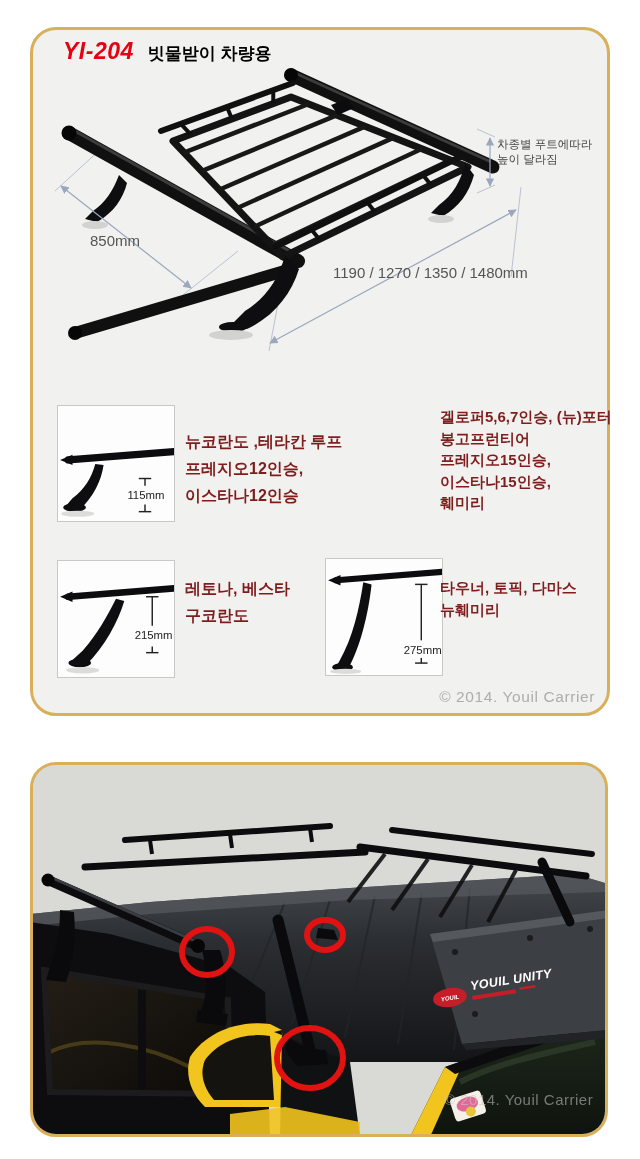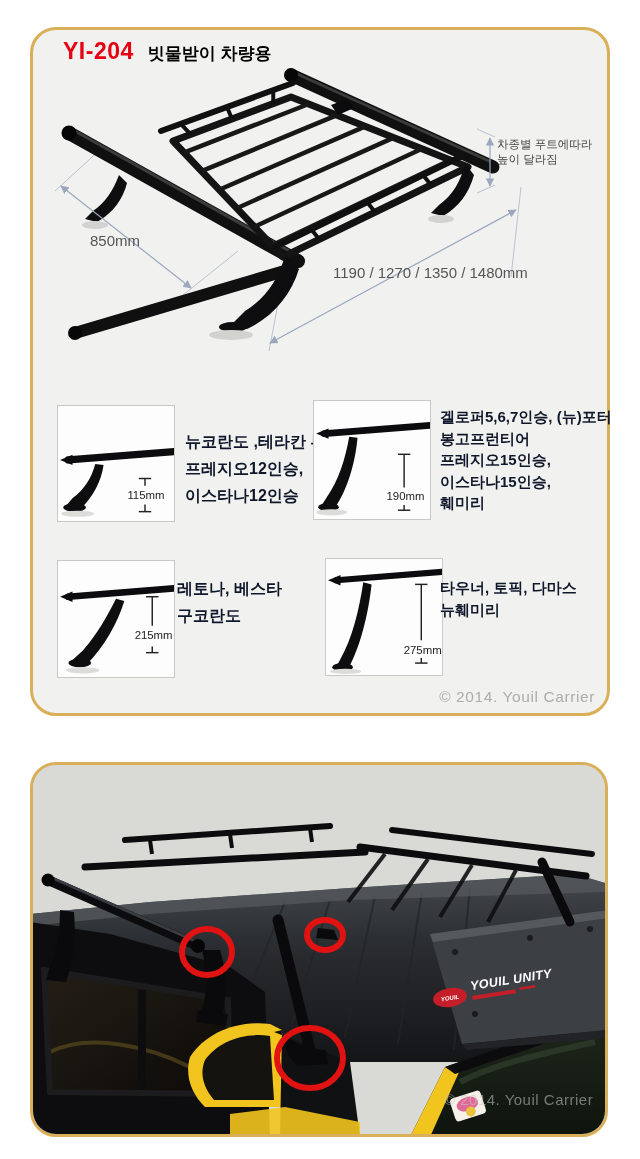--- a/index.html
+++ b/index.html
@@ -6,43 +6,43 @@
   body { background:#ffffff; font-family:"Liberation Sans","DejaVu Sans",sans-serif; }
   .page { position:relative; width:640px; height:1159px; background:#ffffff; overflow:hidden; }
 
   
   .panel { position:absolute; border:3px solid #d9af5a; border-radius:26px; background:#f1f1ef; }
   #panel1 { left:30px; top:27px; width:580px; height:689px; }
   #panel2 { left:30px; top:762px; width:578px; height:375px; background:#d9d9d6; overflow:hidden; }
 
   
   .title-row { position:absolute; left:30px; top:8px; height:30px; display:flex; align-items:baseline; gap:14px; }
-  .model { color:#e60012; font-size:23px; font-weight:bold; letter-spacing:0.5px; }
+  .model { color:#e60012; font-size:23px; font-weight:bold; font-style:italic; letter-spacing:0.5px; }
   .subtitle { color:#000000; font-size:17px; font-weight:bold; }
 
   
   .diagram { position:absolute; left:0; top:25px; width:574px; height:352px; }
   .dim-label { fill:#555555; font-size:15px; }
   .dim-label-small { fill:#444444; font-size:11.5px; }
 
   
   .spec-img { position:absolute; width:118px; height:118px; background:#fdfdfd; border:1px solid #c8c8c6; }
   .spec-img svg { width:100%; height:100%; display:block; }
   #img1 { left:24px;  top:375px; height:117px; }
   #img2 { left:280px; top:370px; height:120px; }
   #img3 { left:24px;  top:530px; }
   #img4 { left:280px; top:528px;margin-left:12px; }
   .mm-label { fill:#222222; font-size:11px; font-family:"Liberation Sans","DejaVu Sans",sans-serif; }
   .mark { stroke:#222222; stroke-width:1.4; }
 
-  .spec-text { position:absolute; color:#0f172a; font-weight:bold; }
+  .spec-text { position:absolute; color:#7f1d1d; font-weight:bold; }
   .spec-text div { white-space:nowrap; }
   #txt1 { left:152px; top:398px; font-size:16px; line-height:27px; }
   #txt2 { left:407px; top:376px; font-size:15px; line-height:21.5px; }
-  #txt3 { left:144px; top:545px; font-size:16px; line-height:27px; }
+  #txt3 { left:152px; top:545px; font-size:16px; line-height:27px; }
   #txt4 { left:407px; top:547px; font-size:15px; line-height:22px; }
 
   .copyright { position:absolute; right:12px; top:658px; color:#adadab; font-size:15.5px; letter-spacing:0.6px; }
 
   
   .photo { position:absolute; left:-3px; top:-3px; width:578px; height:375px; }
   .wm { fill:#c9c9c7; fill-opacity:0.55; font-size:15px; letter-spacing:0.5px; }
   .defl-brand { fill:#ffffff; font-size:12.5px; font-weight:bold; font-style:italic; letter-spacing:0.3px; }
   .defl-logo { fill:#ffffff; font-size:6px; font-weight:bold; font-style:italic; }
 </style>
@@ -153,36 +153,20 @@
         </g>
         <text class="mm-label" x="67" y="90">115mm</text>
       </svg>
     </div>
     <div class="spec-text" id="txt1">
       <div>뉴코란도 ,테라칸 루프</div>
       <div>프레지오12인승,</div>
       <div>이스타나12인승</div>
     </div>
 
-    <div class="spec-img" id="img2">
-      <svg viewBox="0 0 112 111">
-        <polygon points="2,30 14,25 14,35" fill="#0c0c0e"></polygon>
-        <line x1="10" y1="30" x2="112" y2="22" stroke="#0c0c0e" stroke-width="6.5" stroke-linecap="round"></line>
-        <path d="M34,33 C30,55 24,75 12,92 L7,100 L20,102 C32,85 40,58 42,34 Z" fill="#0e0e10"></path>
-        <ellipse cx="14" cy="101" rx="10" ry="4" fill="#0e0e10"></ellipse>
-        <ellipse cx="17" cy="106" rx="15" ry="3" fill="#dcdcda"></ellipse>
-        <g class="mark" fill="none">
-          <line x1="81" y1="50" x2="93" y2="50"></line>
-            <line x1="87" y1="50" x2="87" y2="82"></line>
-          <line x1="87" y1="99" x2="87" y2="104"></line>
-            <line x1="81" y1="104" x2="93" y2="104"></line>
-        </g>
-        <text class="mm-label" x="70" y="94">190mm</text>
-      </svg>
-    </div>
     <div class="spec-text" id="txt2">
       <div>겔로퍼5,6,7인승, (뉴)포터</div>
       <div>봉고프런티어</div>
       <div>프레지오15인승,</div>
       <div>이스타나15인승,</div>
       <div>훼미리</div>
     </div>
 
     <div class="spec-img" id="img3">
       <svg viewBox="0 0 112 111">

